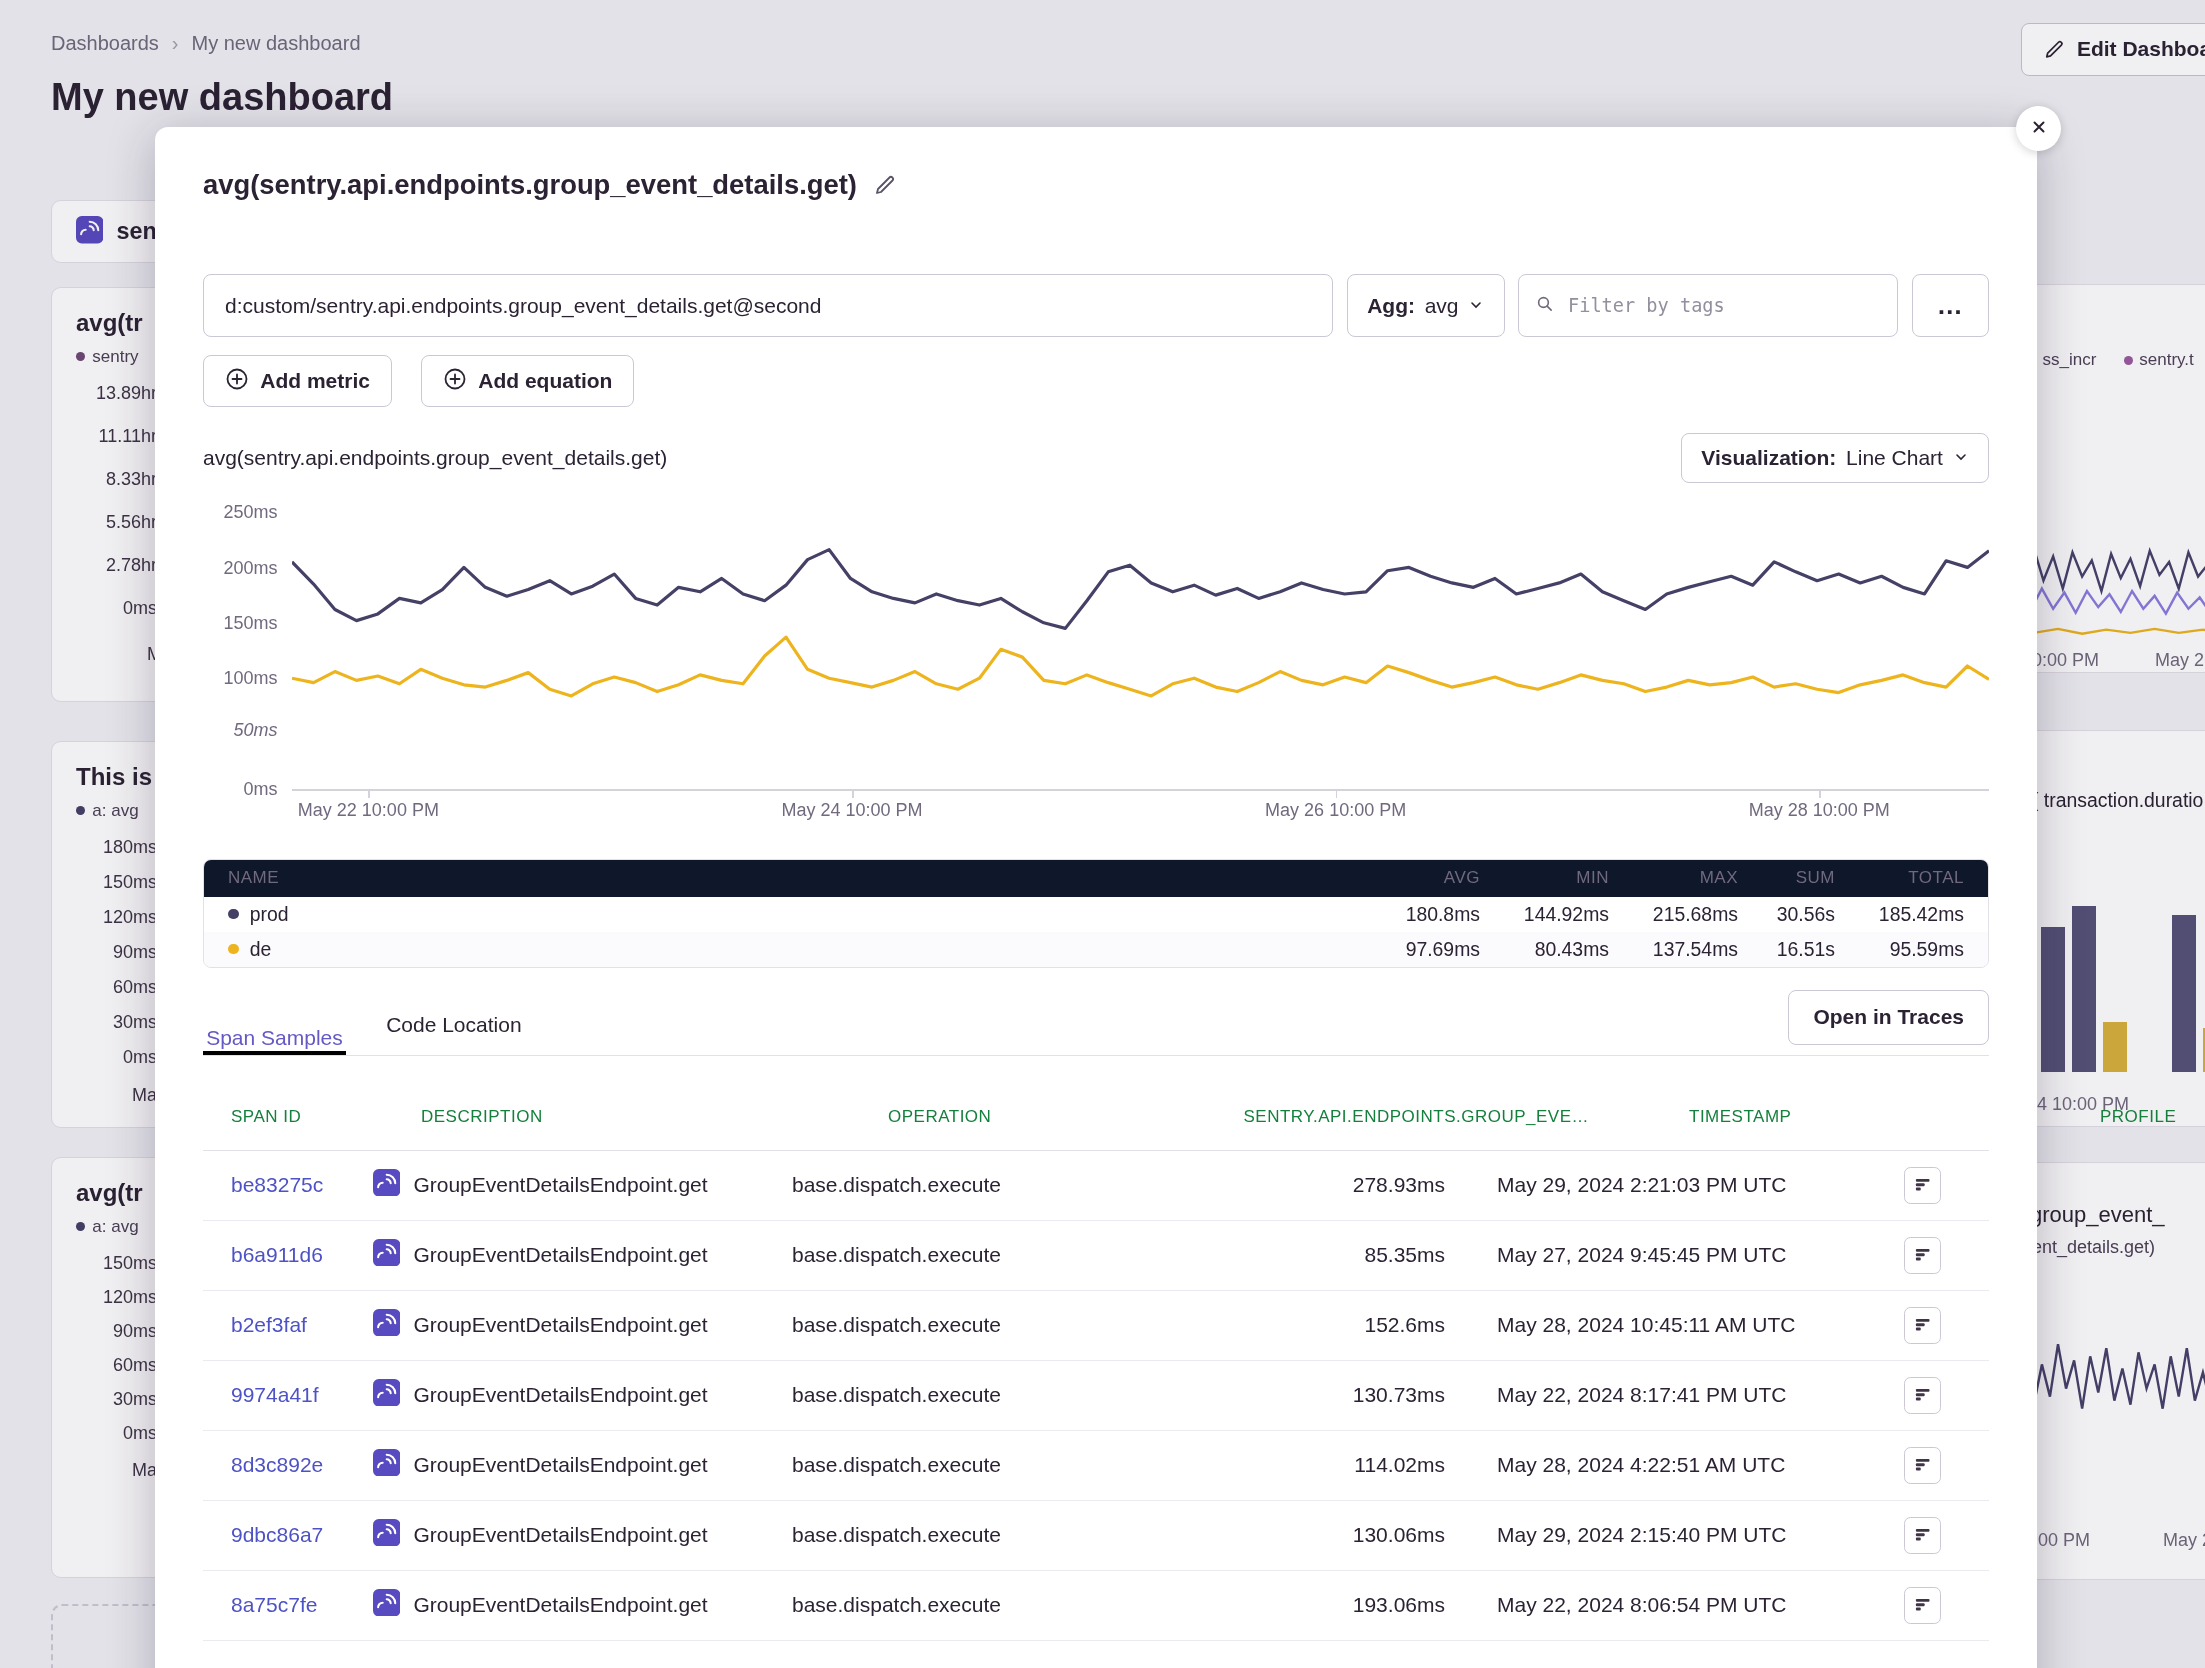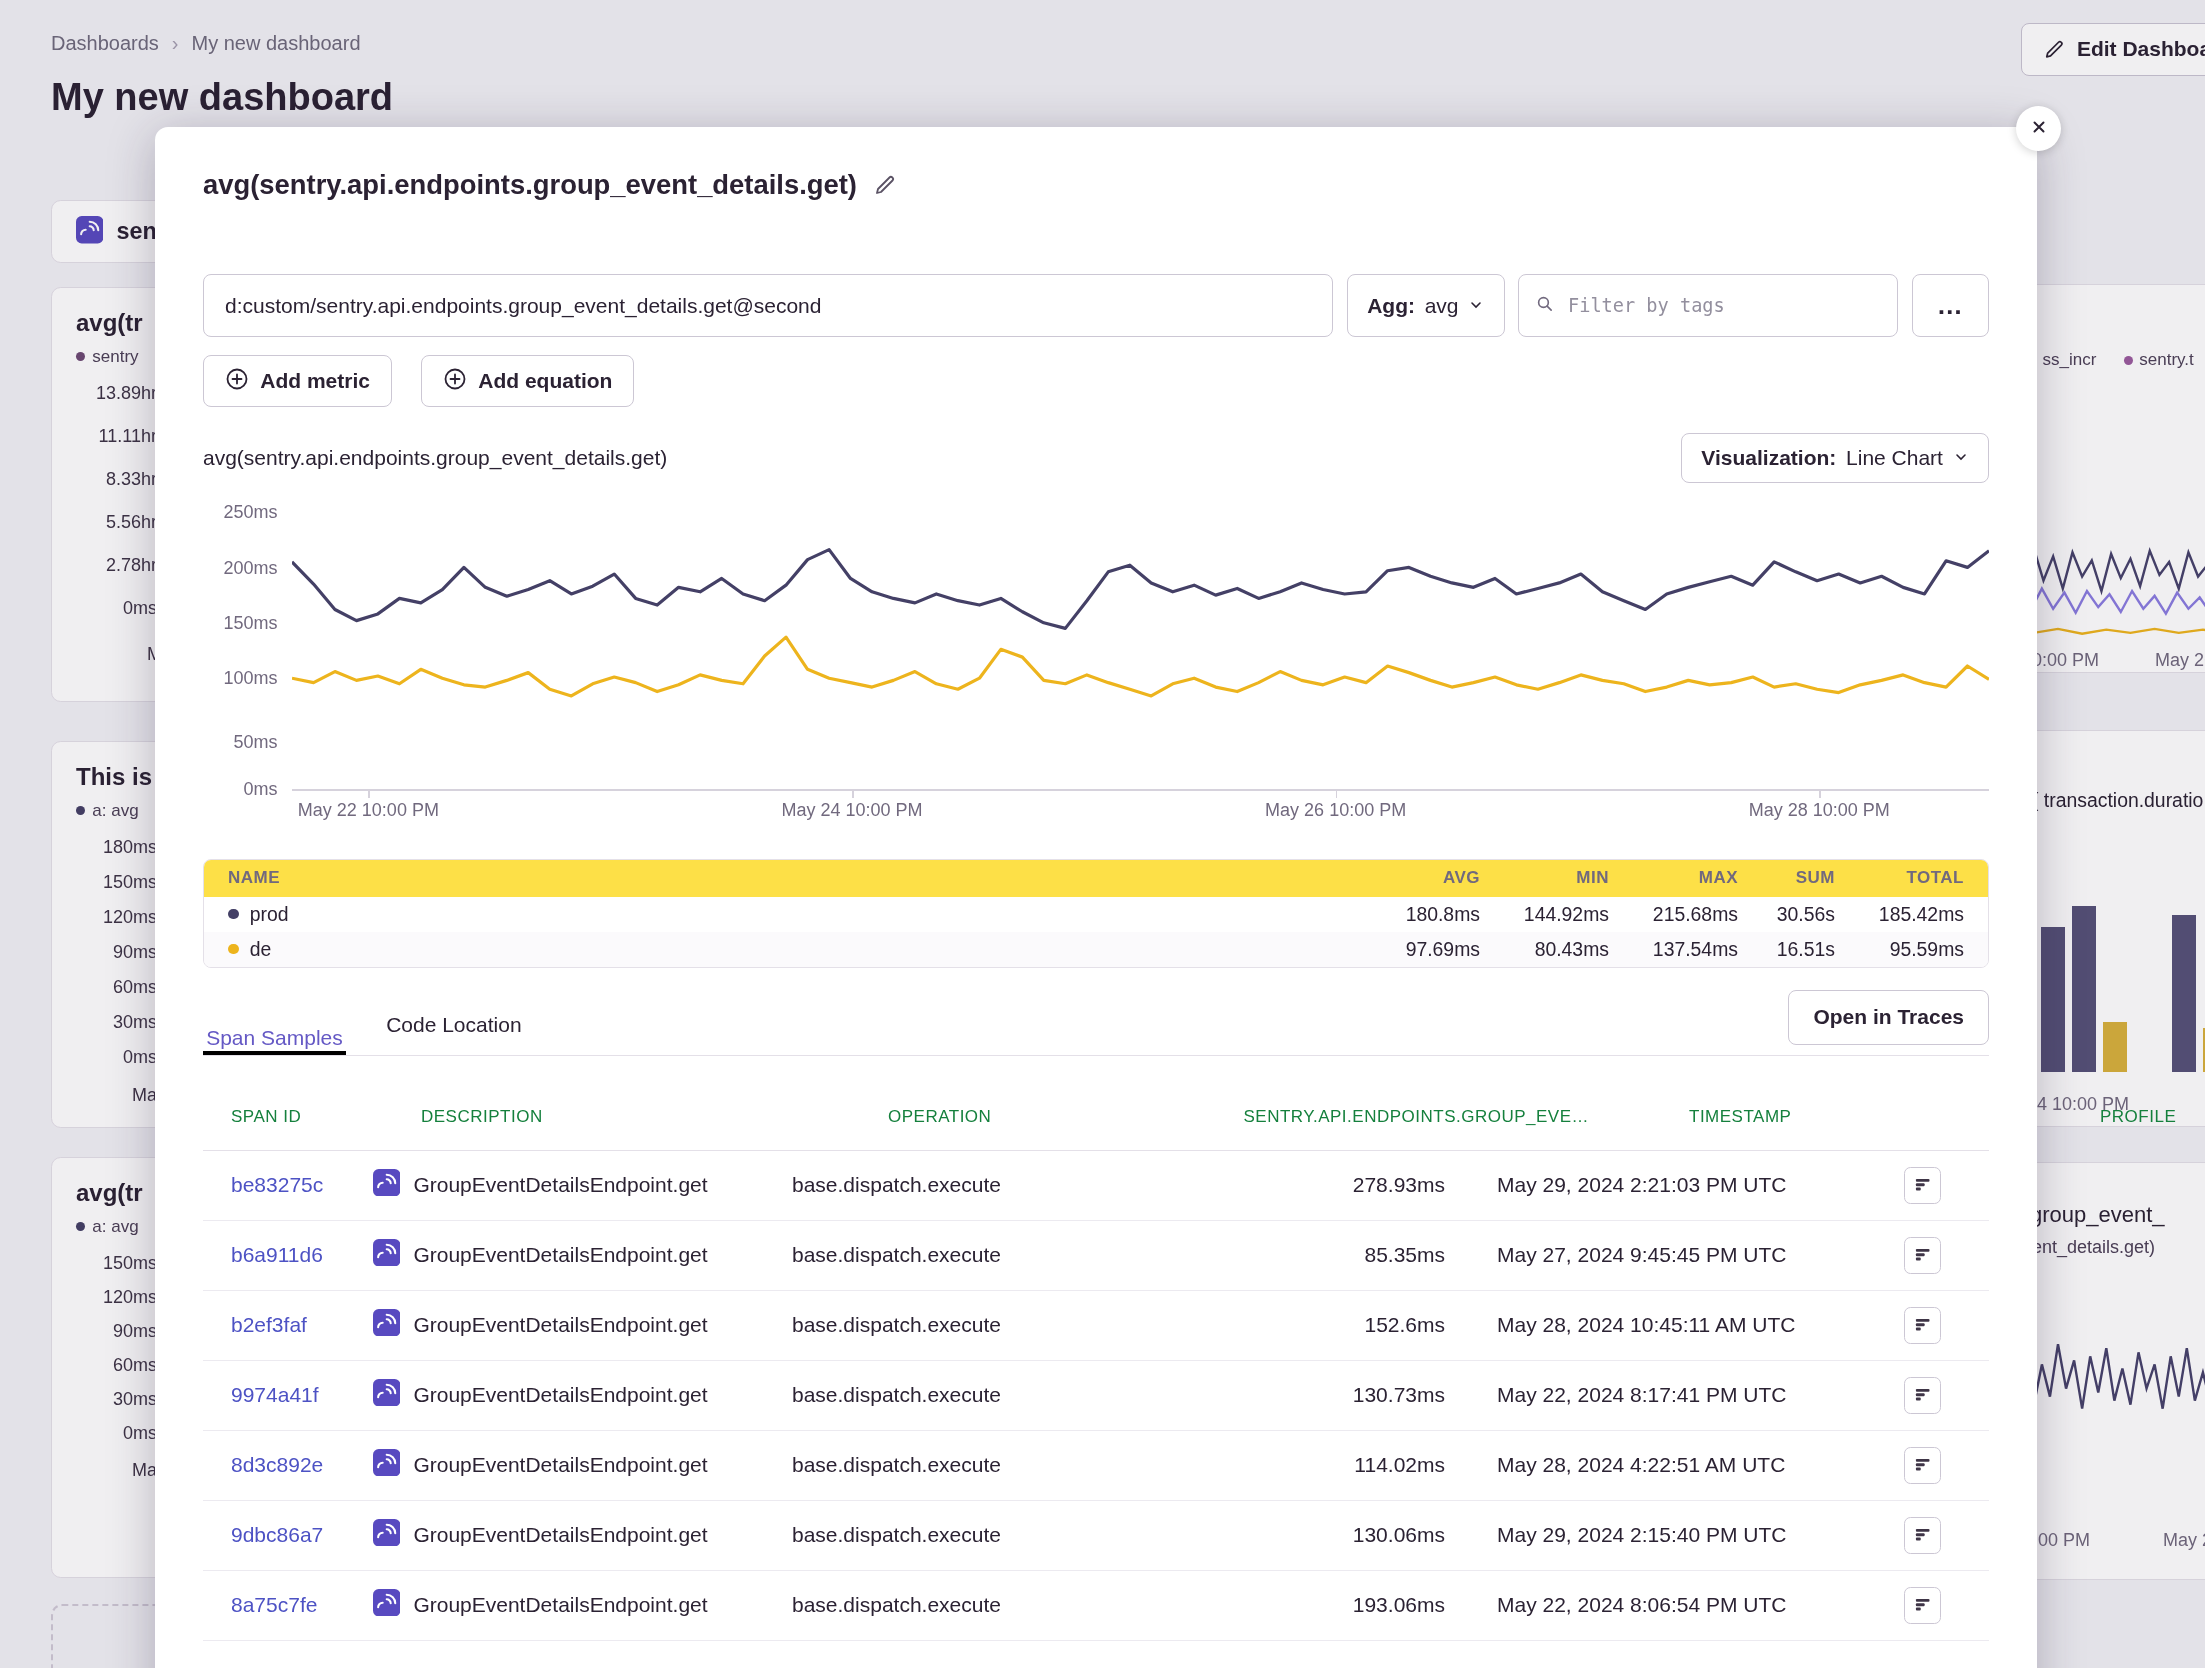--- a/index.html
+++ b/index.html
@@ -87,21 +87,21 @@
   .plotwrap{flex:1;min-width:0;}
   .chart-svg{display:block;width:100%;height:277px;}
   .axis{height:1.6px;background:#d6d2dc;position:relative;}
   .tick{position:absolute;top:0;width:1.6px;height:9px;background:#d6d2dc;}
   .xlabels{position:relative;height:37px;}
   .xlab{position:absolute;transform:translateX(-50%);top:9.7px;font-size:18px;color:#71697e;white-space:nowrap;}
 
   .sumtable{margin-top:31px;border:1.6px solid #e4e0e8;border-radius:8px;overflow:hidden;}
   .sumgrid{display:grid;grid-template-columns:1fr 121px 129px 129px 97px 129px;align-items:center;
            padding:0 24px;}
-  .sumhead{background:#fde047;height:37px;font-size:17px;font-weight:bold;color:#71697e;
+  .sumhead{background:#0f172a;height:37px;font-size:17px;font-weight:normal;color:#71697e;
            letter-spacing:0.5px;}
   .sum-row{height:35px;font-size:19.4px;}
   .sum-row.alt{background:#fbfafc;}
   .cell-num{text-align:right;}
   .name-cell{display:flex;align-items:center;gap:11.3px;}
   .sdot{width:10.5px;height:10.5px;border-radius:50%;flex:0 0 auto;}
 
   .tabs-row{margin-top:45px;position:relative;border-bottom:1.6px solid #e4e0e8;display:flex;align-items:flex-end;}
   .tab{font-size:21px;padding:0 3.2px 18px;margin-right:37px;cursor:pointer;color:#2b2233;}
   .tab.active{color:#6559c5;border-bottom:4px solid #000000;padding-bottom:1px;}
@@ -324,21 +324,21 @@
         </span>
       </div>
     </div>
 
     <div class="chart-wrap">
       <div class="ylabels" id="chart-ylabels">
           <div class="ylab" style="top: -9.7px;">250ms</div>
           <div class="ylab" style="top: 46px;">200ms</div>
           <div class="ylab" style="top: 101px;">150ms</div>
           <div class="ylab" style="top: 156px;">100ms</div>
-          <div class="ylab" style="top: 220px;">50ms</div>
+          <div class="ylab" style="top: 208px; font-style: italic;">50ms</div>
           <div class="ylab" style="top: 267px;">0ms</div>
         </div>
       <div class="plotwrap">
         <svg class="chart-svg" id="chart-lines" viewBox="0 0 1000 343" preserveAspectRatio="none">
             <polyline points="0.0,61.7 12.7,89.2 25.3,120.7 38.0,134.5 50.6,126.2 63.3,107.0 75.9,112.5 88.6,96.0 101.3,68.6 113.9,93.3 126.6,104.3 139.2,96.0 151.9,85.1 164.6,101.5 177.2,91.9 189.9,76.8 202.5,107.0 215.2,115.2 227.8,93.3 240.5,98.8 253.2,82.3 265.8,101.5 278.5,109.8 291.1,90.6 303.8,59.0 316.5,46.6 329.1,82.3 341.8,98.8 354.4,107.0 367.1,112.5 379.7,101.5 392.4,109.8 405.1,115.2 417.7,107.0 430.4,123.5 443.0,137.2 455.7,144.1 468.4,109.8 481.0,74.1 493.7,65.9 506.3,87.8 519.0,98.8 531.6,90.6 544.3,102.9 557.0,94.7 569.6,107.0 582.3,98.8 594.9,87.8 607.6,96.0 620.3,101.5 632.9,98.8 645.6,72.7 658.2,68.6 670.9,79.6 683.5,87.8 696.2,93.3 708.9,82.3 721.5,101.5 734.2,94.7 746.8,87.8 759.5,76.8 772.2,98.8 784.8,109.8 797.5,120.7 810.1,101.5 822.8,93.3 835.4,86.4 848.1,79.6 860.8,90.6 873.4,61.7 886.1,74.1 898.7,85.1 911.4,76.8 924.1,87.8 936.7,79.6 949.4,93.3 962.0,101.5 974.7,60.4 987.3,68.6 1000.0,48.0" fill="none" stroke="#444066" stroke-width="3.2" stroke-linejoin="round" vector-effect="non-scaling-stroke"></polyline>
             <polyline points="0.0,205.8 12.7,211.3 25.3,197.6 38.0,208.5 50.6,203.1 63.3,212.7 75.9,194.8 88.6,205.8 101.3,214.0 113.9,216.8 126.6,208.5 139.2,198.9 151.9,219.5 164.6,227.8 177.2,212.7 189.9,204.4 202.5,211.3 215.2,222.3 227.8,214.0 240.5,201.7 253.2,208.5 265.8,212.7 278.5,178.4 291.1,155.0 303.8,194.8 316.5,205.8 329.1,211.3 341.8,216.8 354.4,208.5 367.1,197.6 379.7,212.7 392.4,219.5 405.1,205.8 417.7,170.1 430.4,179.7 443.0,208.5 455.7,212.7 468.4,201.7 481.0,211.3 493.7,219.5 506.3,227.8 519.0,212.7 531.6,205.8 544.3,216.8 557.0,222.3 569.6,211.3 582.3,197.6 594.9,208.5 607.6,214.0 620.3,204.4 632.9,211.3 645.6,190.7 658.2,198.9 670.9,208.5 683.5,216.8 696.2,211.3 708.9,204.4 721.5,214.0 734.2,219.5 746.8,211.3 759.5,201.7 772.2,208.5 784.8,212.7 797.5,222.3 810.1,216.8 822.8,208.5 835.4,214.0 848.1,211.3 860.8,204.4 873.4,216.8 886.1,212.7 898.7,219.5 911.4,223.6 924.1,214.0 936.7,208.5 949.4,201.7 962.0,211.3 974.7,216.8 987.3,190.7 1000.0,207.2" fill="none" stroke="#edb41d" stroke-width="3.2" stroke-linejoin="round" vector-effect="non-scaling-stroke"></polyline>
           </svg>
         <div class="axis" id="chart-axis">
             <div class="tick" style="left: 4.5%;"></div>
             <div class="tick" style="left: 33%;"></div>

